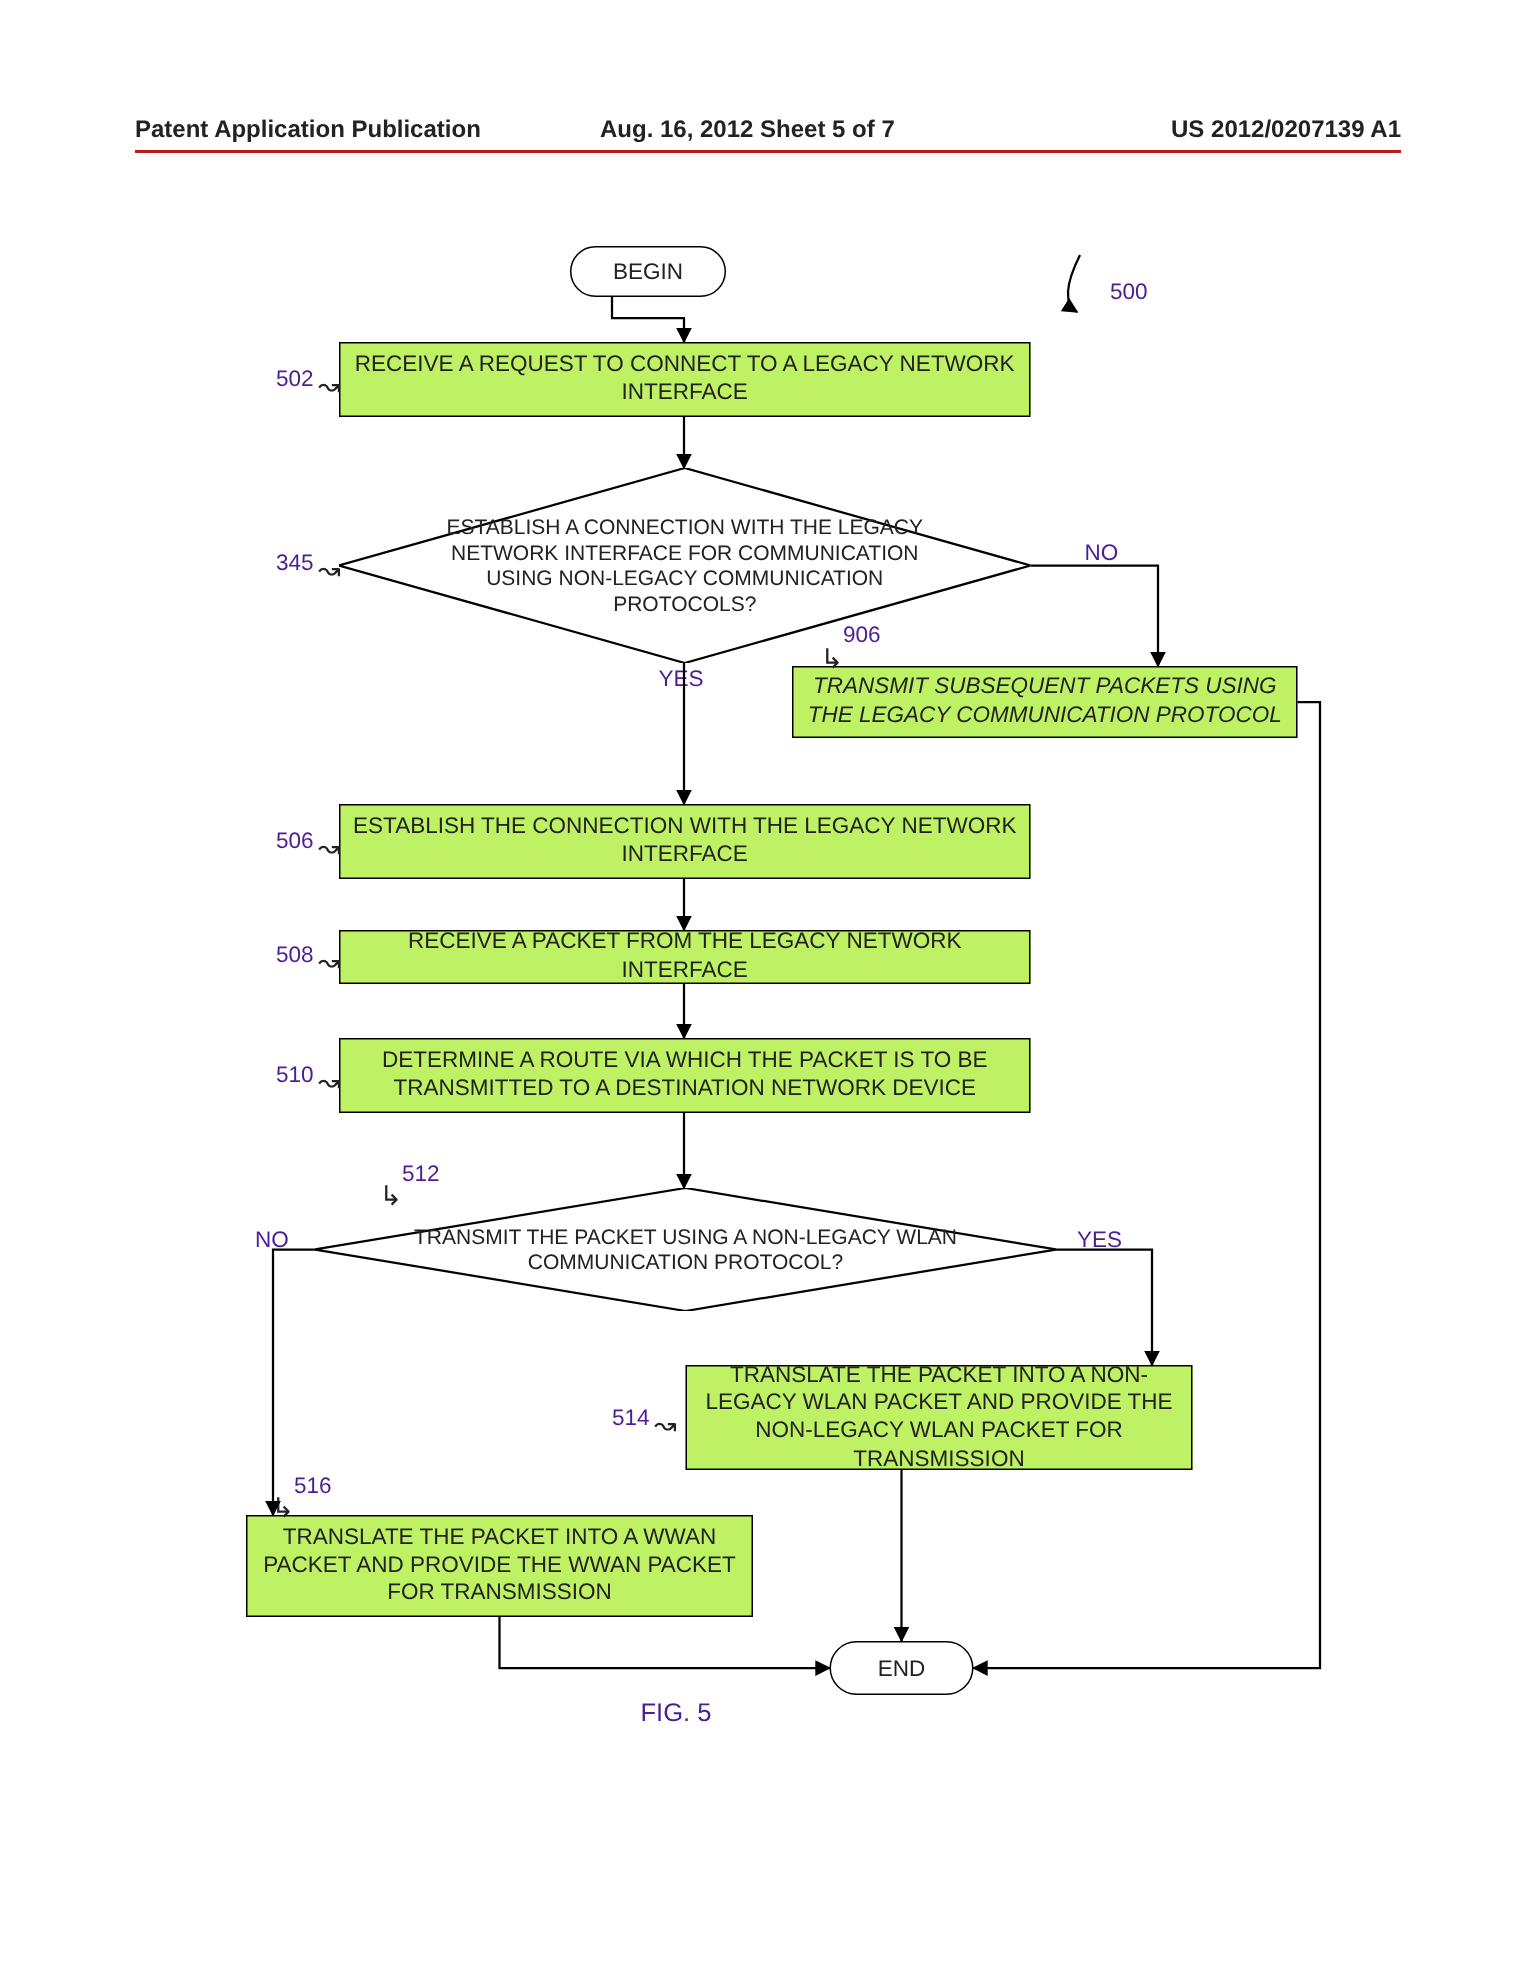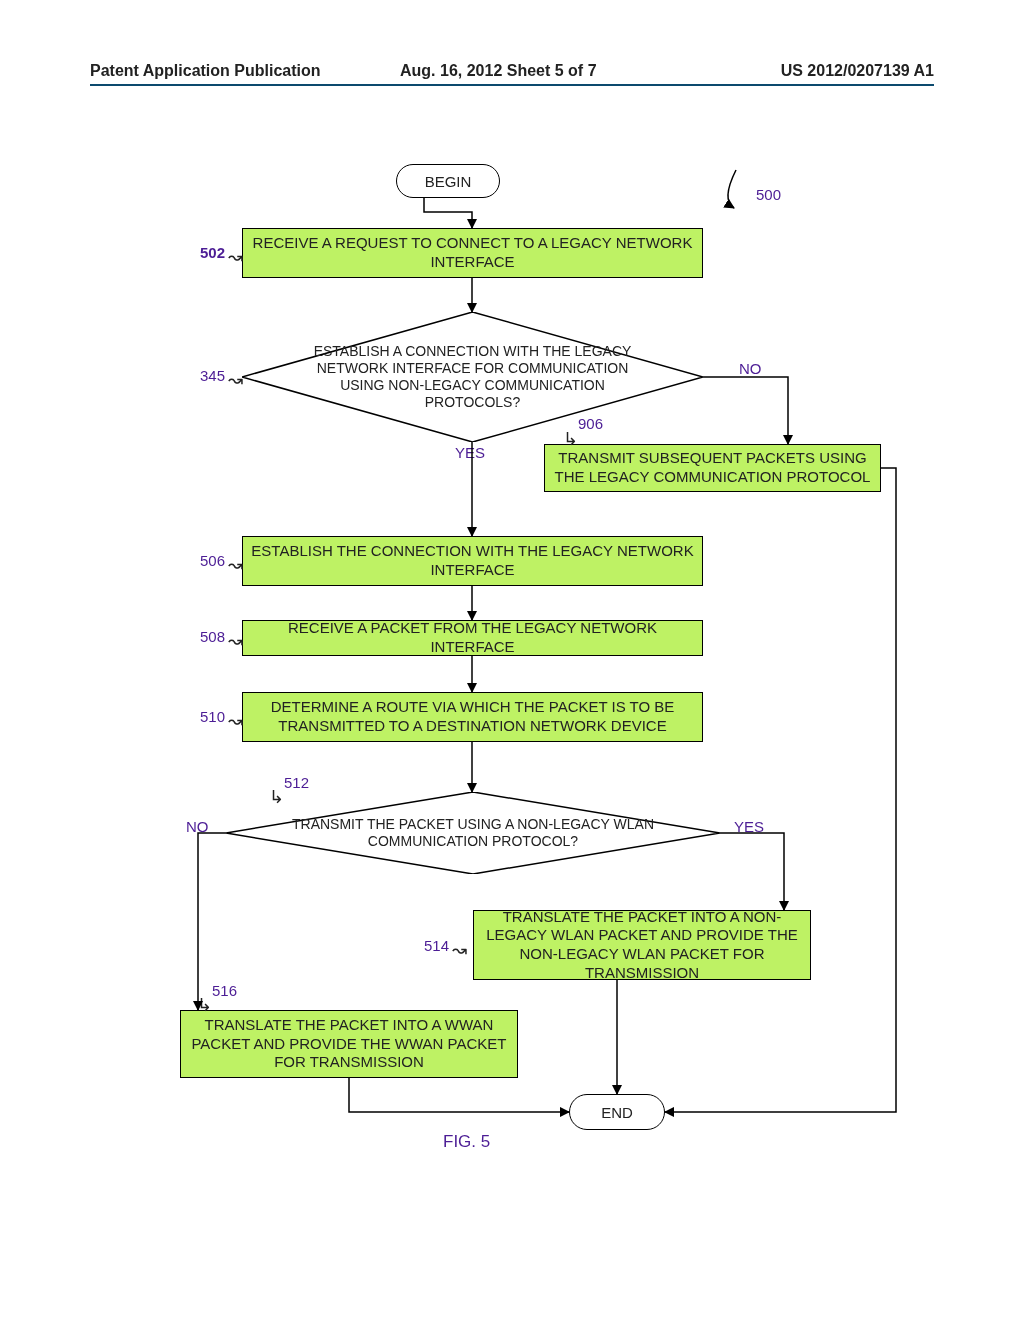--- a/index.html
+++ b/index.html
@@ -14,24 +14,24 @@
   }
   .page {
     position: relative;
     width: 1024px;
     height: 1320px;
   }
 
   
   .hdr {
     position: absolute;
-    top: 58px;
+    top: 74px;
     left: 90px;
     right: 90px;
-    border-bottom: 2px solid #0c4a6e;
+    border-bottom: 2px solid #b91c1c;
     height: 26px;
     text-align: right;
   }
   .hdr-left {
     position: absolute;
     left: 0;
     bottom: 4px;
     font-size: 16px;
     font-weight: bold;
   }
@@ -46,21 +46,21 @@
     position: absolute;
     right: 0;
     bottom: 4px;
     font-size: 16px;
     font-weight: bold;
   }
 
   
   .canvas {
     position: absolute;
-    left: 16px;
+    left: 0;
     top: 0;
     width: 868px;
     height: 1320px;
   }
 
   
   .box {
     position: absolute;
     border: 1.5px solid #000;
     background: #bef264;
@@ -151,38 +151,38 @@
 
     <div class="term" style="left:380px; top:164px; width:104px; height:34px;">
       <span>BEGIN</span>
     </div>
 
     <div class="lbl" style="left:740px; top:186px;">500</div>
 
     <div class="box" style="left:226px; top:228px; width:461px; height:50px;">
       <span>RECEIVE A REQUEST TO CONNECT TO A LEGACY NETWORK INTERFACE</span>
     </div>
-    <div class="lbl" style="left:184px; top:244px;font-weight:bold;">502</div>
+    <div class="lbl" style="left:184px; top:244px;">502</div>
     <div class="tick" style="left:212px; top:246px;">↝</div>
 
     <div class="diamond-wrap" style="left:226px; top:312px; width:461px; height:130px;">
       <div class="diamond">
         <svg viewBox="0 0 461 130" preserveAspectRatio="none">
           <polygon points="230.5,0 461,65 230.5,130 0,65" fill="#fff" stroke="#000" stroke-width="1.5"></polygon>
         </svg>
       </div>
       <div class="diamond-text">ESTABLISH A CONNECTION WITH THE LEGACY NETWORK INTERFACE FOR COMMUNICATION USING NON-LEGACY COMMUNICATION PROTOCOLS?</div>
     </div>
     <div class="lbl" style="left:184px; top:367px;">345</div>
     <div class="tick" style="left:212px; top:369px;">↝</div>
 
     <div class="lbl" style="left:723px; top:360px;">NO</div>
     <div class="lbl" style="left:439px; top:444px;">YES</div>
 
-    <div class="box" style="left:528px; top:444px; width:337px; height:48px;">
+    <div class="box" style="left:528px; top:444px; width:337px; height:48px;font-style:italic;">
       <span>TRANSMIT SUBSEQUENT PACKETS USING THE LEGACY COMMUNICATION PROTOCOL</span>
     </div>
     <div class="lbl" style="left:562px; top:415px;">906</div>
     <div class="tick" style="left:547px; top:428px;">↳</div>
 
     <div class="box" style="left:226px; top:536px; width:461px; height:50px;">
       <span>ESTABLISH THE CONNECTION WITH THE LEGACY NETWORK INTERFACE</span>
     </div>
     <div class="lbl" style="left:184px; top:552px;">506</div>
     <div class="tick" style="left:212px; top:554px;">↝</div>

